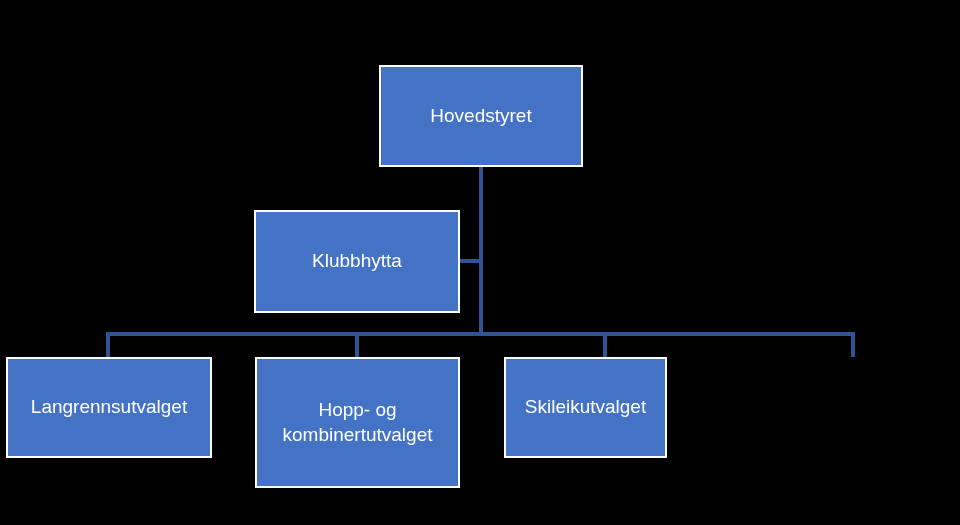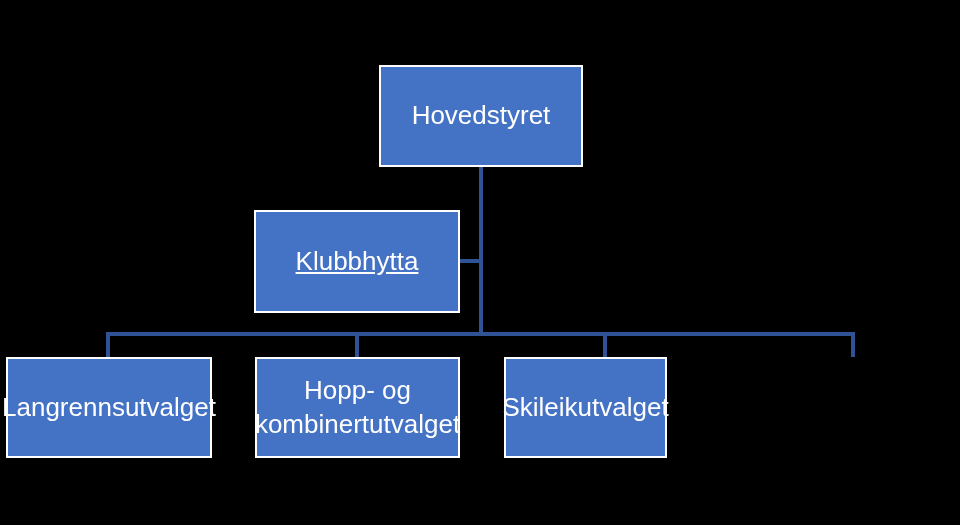--- a/index.html
+++ b/index.html
@@ -21,33 +21,33 @@
   }
   .node {
     position: absolute;
     background: var(--node-fill);
     border: 2px solid var(--node-border);
     color: var(--node-text);
     display: flex;
     align-items: center;
     justify-content: center;
     text-align: center;
-    font-size: 26px;
+    font-size: 19px;
     line-height: 1.3;
     padding: 4px 6px;
   }
   .connector {
     position: absolute;
     background: var(--line);
   }
   
   .n-root   { left: 379px; top: 65px;  width: 204px; height: 102px; }
-  .n-side   { left: 254px; top: 210px; width: 206px; height: 103px; text-decoration: underline; }
+  .n-side   { left: 254px; top: 210px; width: 206px; height: 103px; }
   .n-c0     { left: 6px;   top: 357px; width: 206px; height: 101px; }
-  .n-c1     { left: 255px; top: 357px; width: 205px; height: 101px; }
+  .n-c1     { left: 255px; top: 357px; width: 205px; height: 131px; }
   .n-c2     { left: 504px; top: 357px; width: 163px; height: 101px; }
   .n-c3     { left: 750px; top: 357px; width: 203px; height: 101px; }
   
   .l-root-v { left: 479px; top: 167px; width: 4px;   height: 169px; }
   .l-side-h { left: 460px; top: 259px; width: 23px;  height: 4px; }
   .l-bus    { left: 106px; top: 332px; width: 749px; height: 4px; }
   .l-d0     { left: 106px; top: 336px; width: 4px;   height: 21px; }
   .l-d1     { left: 355px; top: 336px; width: 4px;   height: 21px; }
   .l-d2     { left: 603px; top: 336px; width: 4px;   height: 21px; }
   .l-d3     { left: 851px; top: 336px; width: 4px;   height: 21px; }

